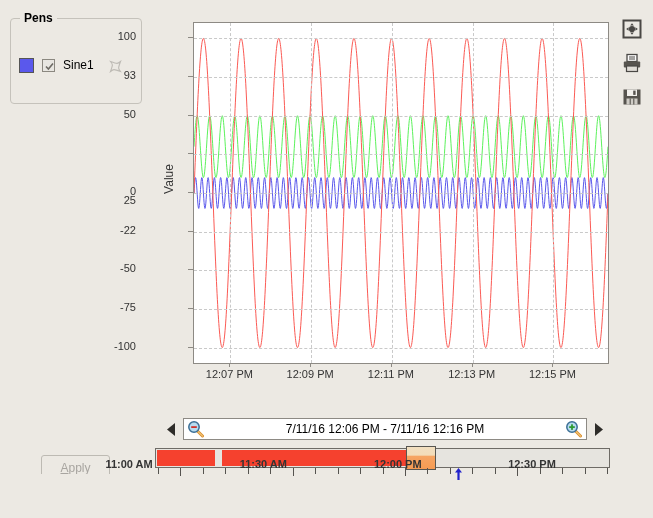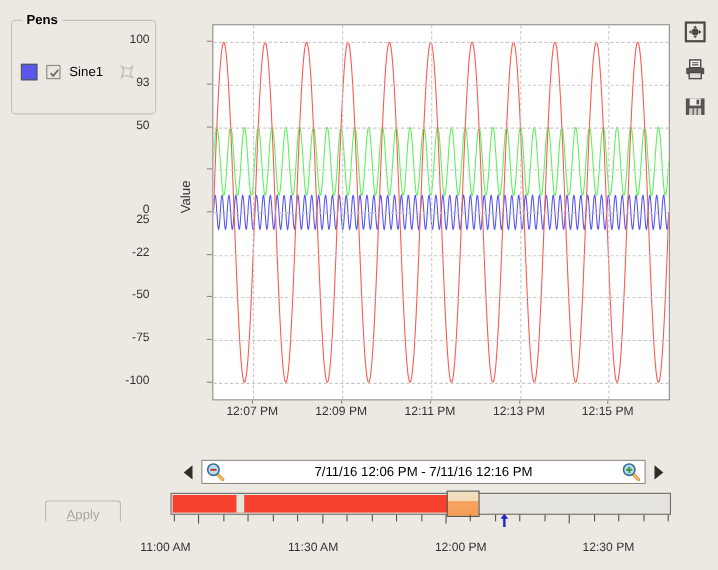--- a/index.html
+++ b/index.html
@@ -245,27 +245,27 @@
   }
   .tl-tick {
     position: absolute;
     top: 0;
     width: 1px; height: 6px;
     background: #55534f;
   }
   .tl-tick.major { height: 8px; }
   .tl-label {
     position: absolute;
-    top: 492px;
+    top: 458px;
     width: 90px;
     margin-left: -45px;
-    text-align: center;
     font-size: 11px;
     color: #333;
     line-height: 12px;
+    font-weight: bold;
   }
   .tl-marker {
     position: absolute;
     top: 466px;
     width: 9px; height: 12px;
     margin-left: -4px;
   }
   .clip-mask {
     position: absolute;
     left: 0; top: 474px;

